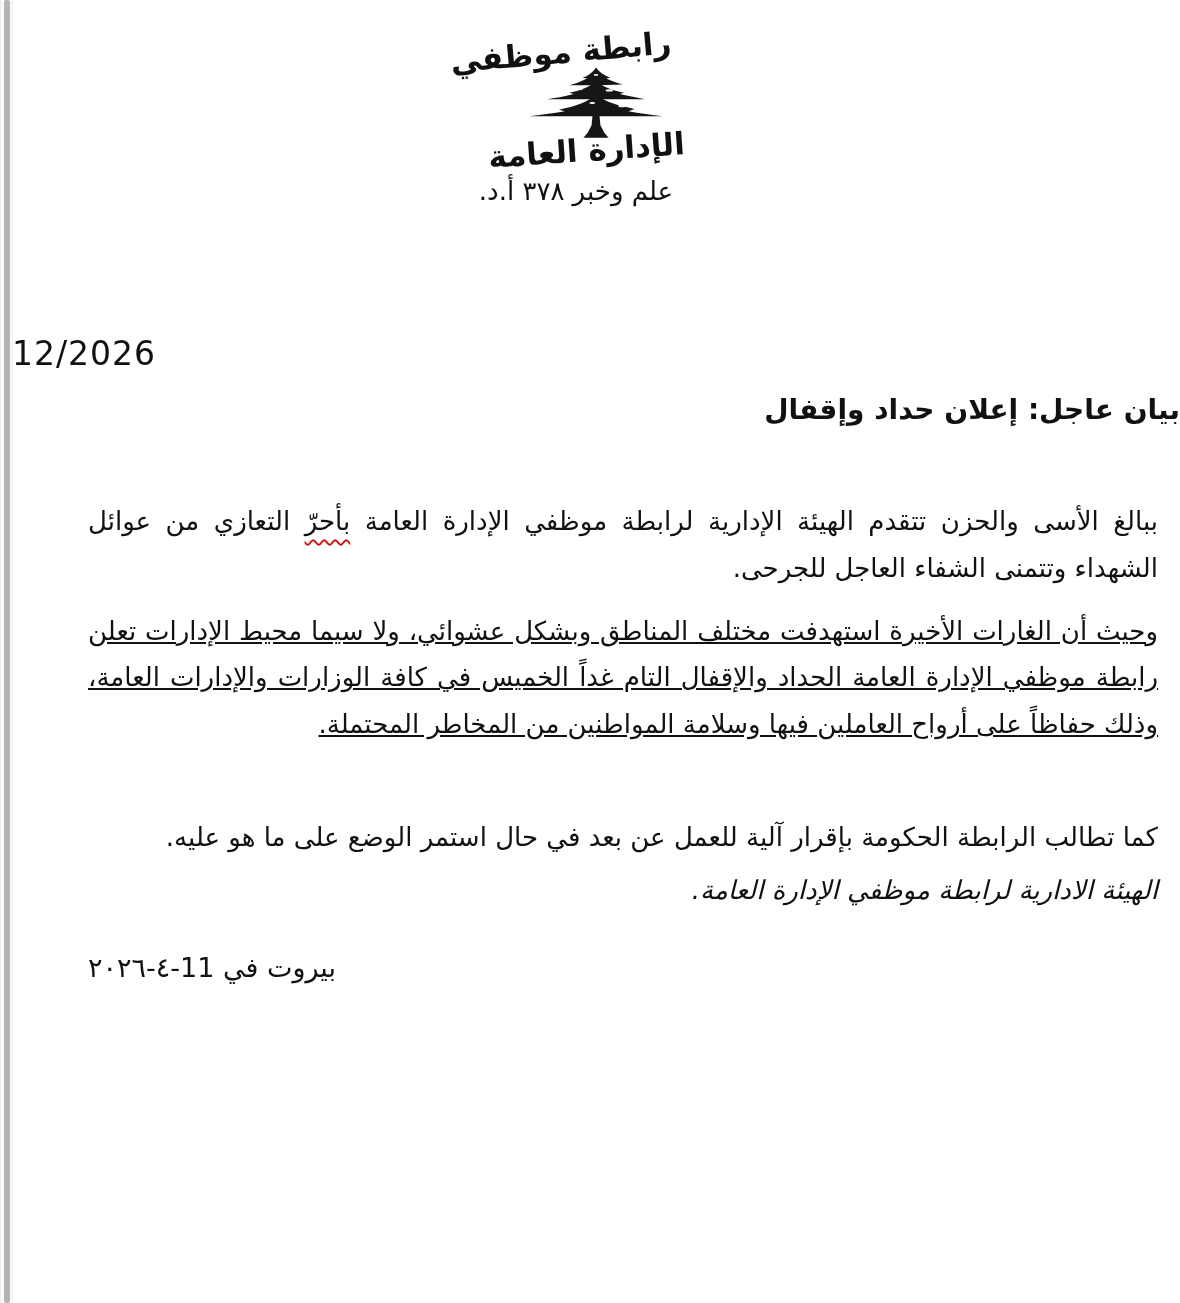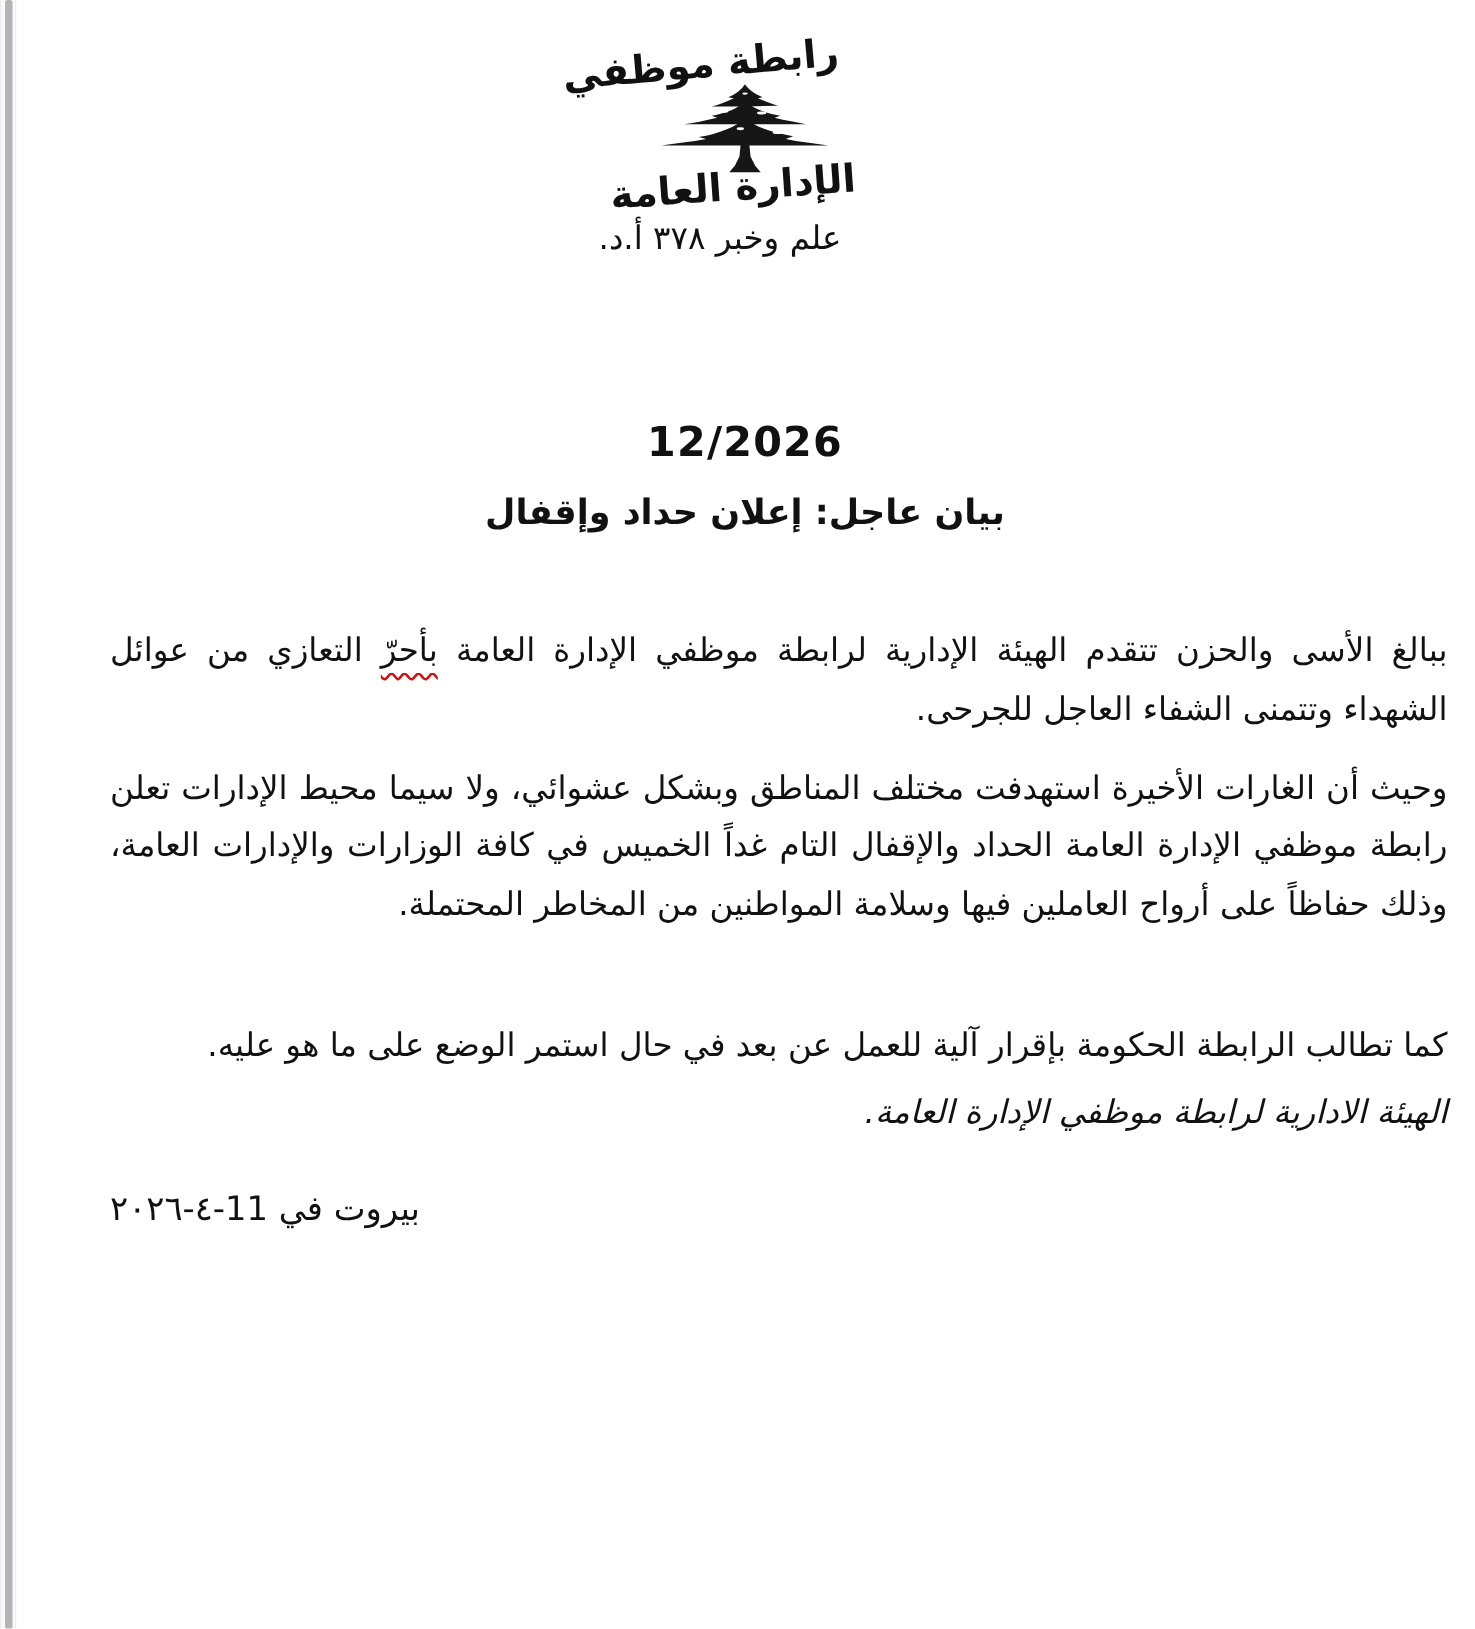--- a/index.html
+++ b/index.html
@@ -49,43 +49,42 @@
     margin-right:20px;
   }
   .logo-sub{
     font-size:26px;
     margin-top:8px;
     margin-right:40px;
   }
   
   .ref-number{
     margin-top:128px;
-    text-align:center;
     direction:ltr;
-    font-weight:bold;
+    font-weight:normal;
     font-size:33px;
     letter-spacing:1px;
   }
   .doc-title{
     margin-top:20px;
-    text-align:center;
+    text-align:right;
     font-weight:bold;
     font-size:28px;
   }
   .doc-text{
     padding:0 22px 0 76px; 
     font-size:26px;
     line-height:1.8;
   }
   .para{
     text-align:justify;
     margin:0;
   }
   .para1{margin-top:72px;font-weight:normal;}
-  .para2{margin-top:16px;}
+  .para2{margin-top:16px;text-decoration:underline;}
   .para3{margin-top:66px;}
   .signature{margin-top:6px;text-align:right;font-style:italic;}
   .misspell{
     text-decoration:underline wavy #cc1111;
     text-decoration-thickness:2px;
     text-underline-offset:9px;
     text-decoration-skip-ink:none;
   }
   .date-line{
     margin-top:30px;

